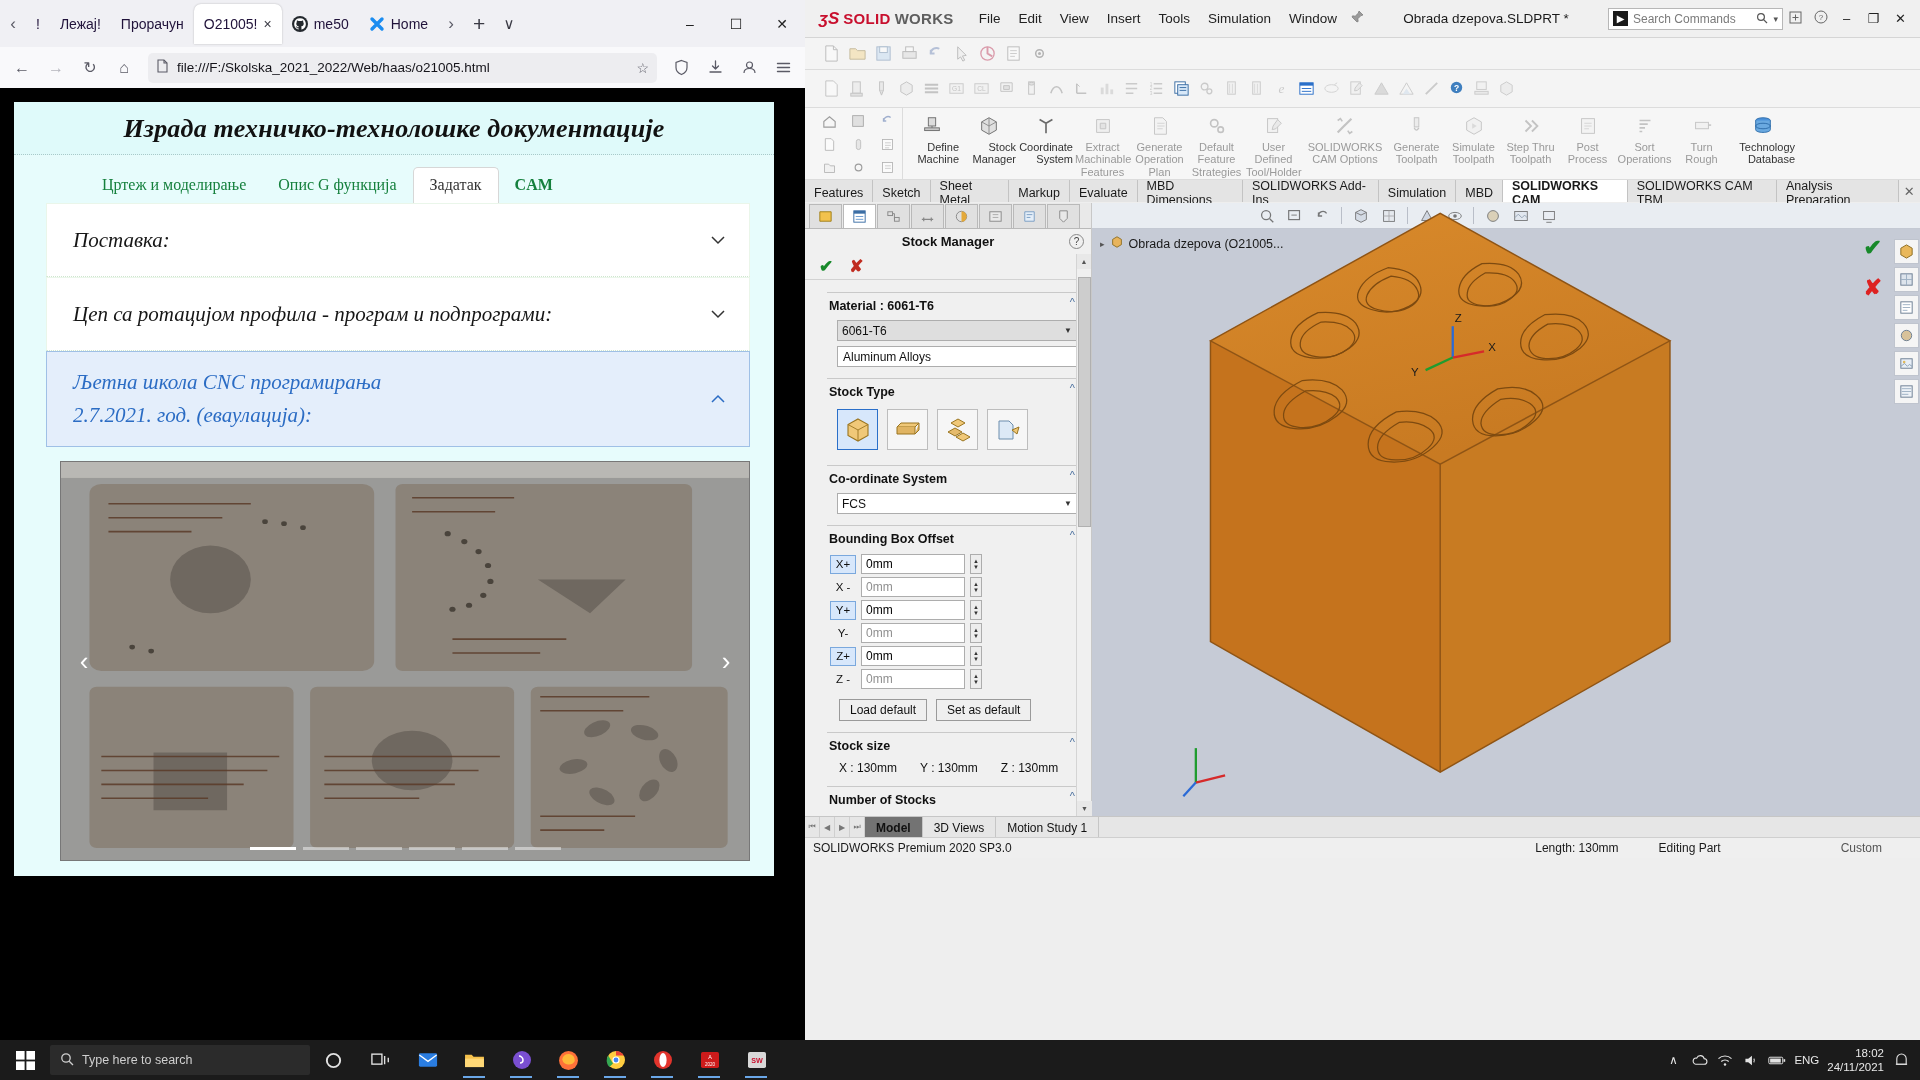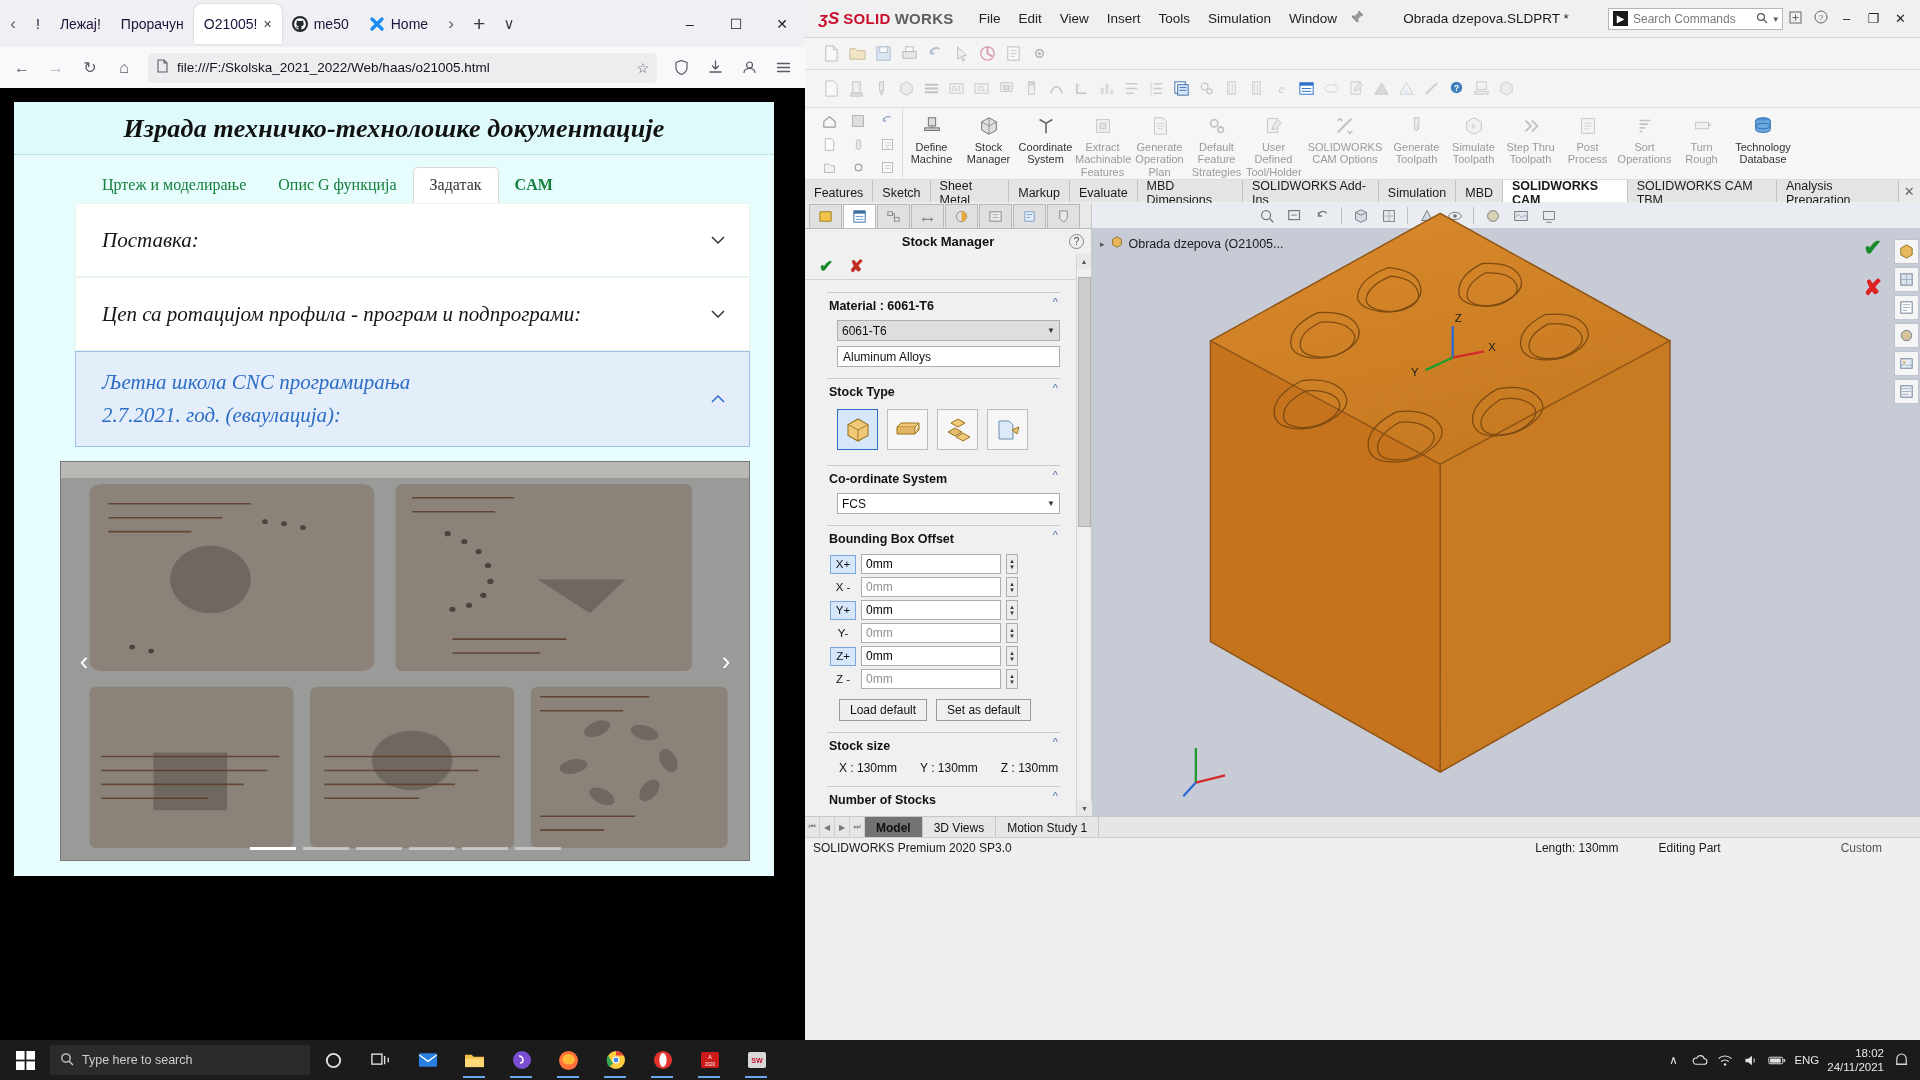--- a/index.html
+++ b/index.html
@@ -33,21 +33,21 @@
 
   #page-title { width:100%; text-align:center; padding:12px 0 10px 0; font-family:"Liberation Serif", serif;
                 font-size:26px; font-style:italic; font-weight:bold; color:#111; background:#dffafa; letter-spacing:.2px;
                 border-bottom:1px dotted #a9c9c9; }
   #tabs { display:flex; align-items:flex-end; gap:0; padding:10px 0 0 72px; height:48px; }
   .wtab { padding:8px 16px 9px 16px; font-family:"Liberation Serif", serif; font-size:16px; color:#15803d; cursor:pointer; }
   .wtab.active { background:#fff; color:#333; border:1px solid #d7d7d7; border-bottom:none; border-radius:5px 5px 0 0; }
   .wtab.bold { font-weight:bold; }
 
   #acc { margin:0 24px 0 32px; }
-  .acc-item { border:1px solid #eaf6ea; border-bottom:1px dotted #cfe6cf; background:#fff; position:relative;margin-left:29px; }
+  .acc-item { border:1px solid #eaf6ea; border-bottom:1px dotted #cfe6cf; background:#fff; position:relative; }
   .acc-item .acc-head { min-height:72px; display:flex; align-items:center; padding:14px 46px 14px 26px;
                         font-family:"Liberation Serif", serif; font-style:italic; font-size:21px; color:#161616; line-height:1.55; }
   .acc-item.open { background:#e4eefb; border:1px solid #9fc0e6; }
   .acc-item.open .acc-head { color:#2b6cc4; }
   .acc-chev { position:absolute; right:22px; top:50%; transform:translateY(-50%); width:18px; height:18px; }
   #acc-photo { margin:14px 24px 0 46px; height:400px; background:#8e8e8e; position:relative; overflow:hidden; border:1px solid #777; }
   .ph-arrow { position:absolute; top:50%; transform:translateY(-50%); width:34px; height:34px; color:#fff; font-size:26px;
               display:flex; align-items:center; justify-content:center; }
   .ph-dots { position:absolute; bottom:10px; left:0; width:100%; display:flex; justify-content:center; gap:7px; }
   .ph-dot { width:46px; height:3px; background:rgba(255,255,255,.45); }
@@ -74,21 +74,21 @@
   #sw-iconrow { height:38px; border-bottom:1px solid #dcdcdc; background:#f4f4f4; display:flex; align-items:center; gap:1px; padding-left:14px; }
   .gicon { width:24px; height:24px; display:flex; align-items:center; justify-content:center; opacity:.45; }
   .gicon svg { width:19px; height:19px; }
   .gicon.on { opacity:1; }
 
   #sw-cmdbar { height:72px; background:#f6f6f6; border-bottom:1px solid #dcdcdc; display:flex; align-items:flex-start; padding-left:10px; }
   #cmd-left { width:88px; height:72px; display:grid; grid-template-columns:repeat(3,1fr); align-content:center; gap:1px; border-right:1px solid #dcdcdc; }
   .cmd-sm { height:22px; display:flex; align-items:center; justify-content:center; opacity:.62; font-size:12px; }
   #cmd-items { display:flex; align-items:flex-start; padding-top:3px; }
   .cmd-item { width:57px; text-align:center; padding:2px 1px; color:#9a9a9a; font-size:11px; line-height:1.12; }
-  .cmd-item.enabled { color:#333; }
+  .cmd-item.enabled { color:#333;text-align:right; }
   .cmd-ic { height:26px; display:flex; align-items:center; justify-content:center; margin-bottom:2px; opacity:.55; }
   .cmd-item.enabled .cmd-ic { opacity:1; }
   .cmd-ic svg { width:22px; height:22px; }
 
   #sw-tabs { height:22px; background:#e9e9e9; display:flex; align-items:stretch; font-size:12.5px; }
   .swtab { padding:3px 9px 0 9px; border-right:1px solid #c3c3c3; color:#1a1a1a; display:flex; align-items:center; background:#e4e4e4; }
   .swtab.active { background:#fff; font-weight:bold; }
   #sw-tabclose { margin-left:auto; width:24px; display:flex; align-items:center; justify-content:center; color:#666; font-size:13px; }
 
   #sw-body { position:absolute; left:0; top:203px; width:1115px; height:613px; display:flex; }
@@ -99,38 +99,38 @@
   .pmtab { width:33px; height:24px; display:flex; align-items:center; justify-content:center; background:#e0e0e0; border:1px solid #b9b9b9; border-bottom:none; }
   .pmtab.active { background:#fff; }
   .pmtab svg { width:17px; height:17px; }
   #pm-head { height:25px; display:flex; align-items:center; justify-content:center; position:relative; background:#f0f0f0; }
   #pm-head .t { font-size:13px; font-weight:bold; color:#111; }
   #pm-help { position:absolute; right:7px; width:15px; height:15px; border-radius:50%; border:1px solid #888; font-size:10px;
              display:flex; align-items:center; justify-content:center; color:#444; }
   #pm-ok { height:26px; display:flex; align-items:center; gap:16px; padding-left:14px; border-bottom:1px solid #d2d2d2; }
   #pm-ok .ok { color:#17892a; font-size:17px; font-weight:bold; }
   #pm-ok .cx { color:#c02b1f; font-size:17px; font-weight:bold; }
-  #pm-scroll { flex:1; overflow:hidden; position:relative; padding:12px 31px 0 22px; }
+  #pm-scroll { flex:1; overflow:hidden; position:relative; padding:12px 14px 0 22px; }
   .pm-sec { border-top:1px solid #c9c9c9; margin-top:11px; padding-top:5px; position:relative; }
   .pm-sec:first-child { margin-top:0; }
   .pm-sec .sect-title { font-size:12.5px; font-weight:bold; color:#111; padding:1px 0 5px 2px; }
   .pm-chev { position:absolute; right:2px; top:3px; color:#4a6f9e; font-size:11px; }
   .pm-select { height:21px; background:#dedede; border:1px solid #adadad; display:flex; align-items:center; padding:0 4px;
                font-size:12px; color:#111; margin:2px 0 5px 10px; }
   .pm-select .arr { margin-left:auto; font-size:8px; color:#333; }
   .pm-text { height:21px; background:#fff; border:1px solid #adadad; display:flex; align-items:center; padding:0 5px;
              font-size:12px; color:#111; margin:2px 0 3px 10px; }
   #stock-types { display:flex; gap:9px; padding:5px 0 4px 10px; }
   .stype { width:41px; height:41px; border:1px solid #bdbdbd; background:#f6f6f6; display:flex; align-items:center; justify-content:center; }
   .stype.sel { border:1px solid #2a6fc9; background:#d7e7fb; }
   .stype svg { width:30px; height:30px; }
   .bbrow { display:flex; align-items:center; gap:5px; margin:3px 0 0 3px; }
   .bblab { width:26px; height:19px; font-size:11.5px; display:flex; align-items:center; justify-content:center; color:#111; }
   .bblab.hl { background:#d7e7fb; border:1px solid #7aa8dd; }
-  .bbfield { width:140px; height:20px; background:#fff; border:1px solid #adadad; display:flex; align-items:center; padding:0 4px; font-size:12px; }
+  .bbfield { width:104px; height:20px; background:#fff; border:1px solid #adadad; display:flex; align-items:center; padding:0 4px; font-size:12px; }
   .bbfield.empty { color:#8f8f8f; }
   .bbspin { width:12px; height:20px; border:1px solid #adadad; background:#ededed; display:flex; flex-direction:column;
             align-items:center; justify-content:center; font-size:6px; color:#333; line-height:1; }
   #bb-buttons { display:flex; gap:9px; margin:10px 0 0 12px; }
   .bbbtn { height:22px; padding:0 10px; background:#efefef; border:1px solid #9a9a9a; font-size:12px; color:#111;
            display:flex; align-items:center; }
   .pm-kv { font-size:12px; color:#111; padding:3px 0 0 12px; display:flex; gap:23px; }
   .pm-row { font-size:12px; color:#111; padding:3px 0 2px 10px; }
   #pm-vscroll { position:absolute; right:0; top:51px; width:15px; bottom:0; background:#f0f0f0; border-left:1px solid #d4d4d4; }
   #pm-vscroll .sb-arrow { height:15px; display:flex; align-items:center; justify-content:center; font-size:7px; color:#555; background:#e8e8e8; }

